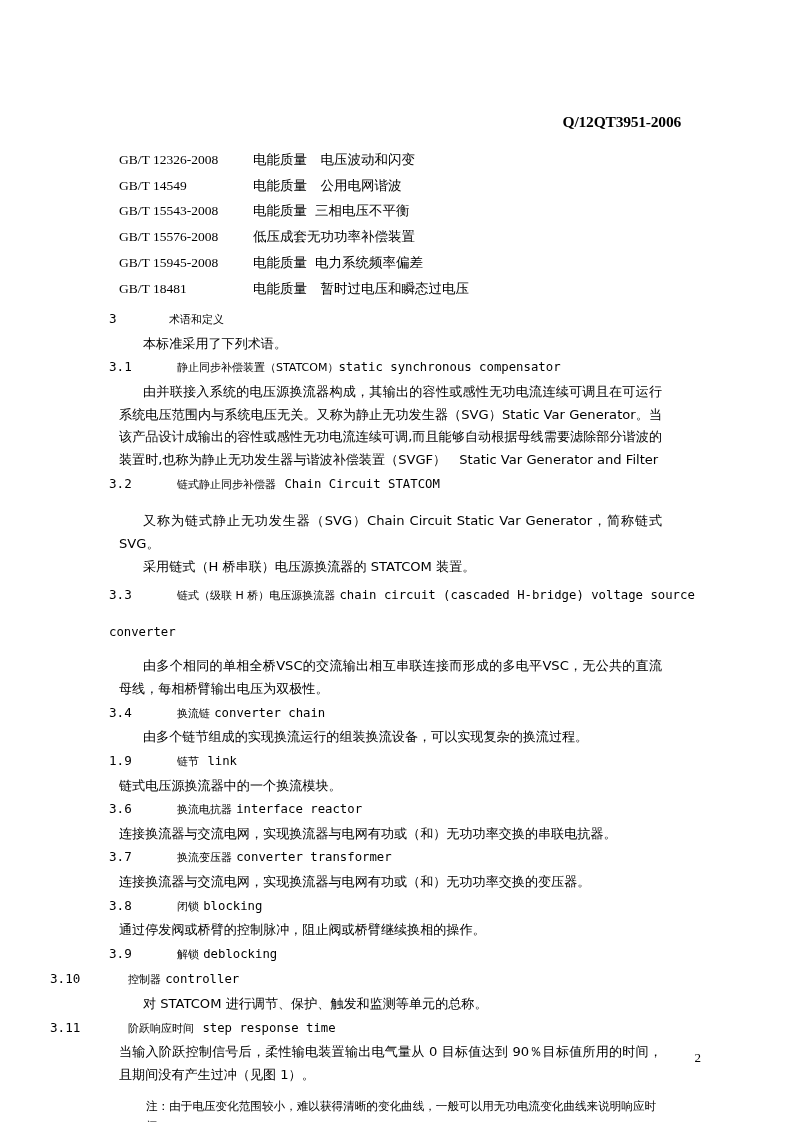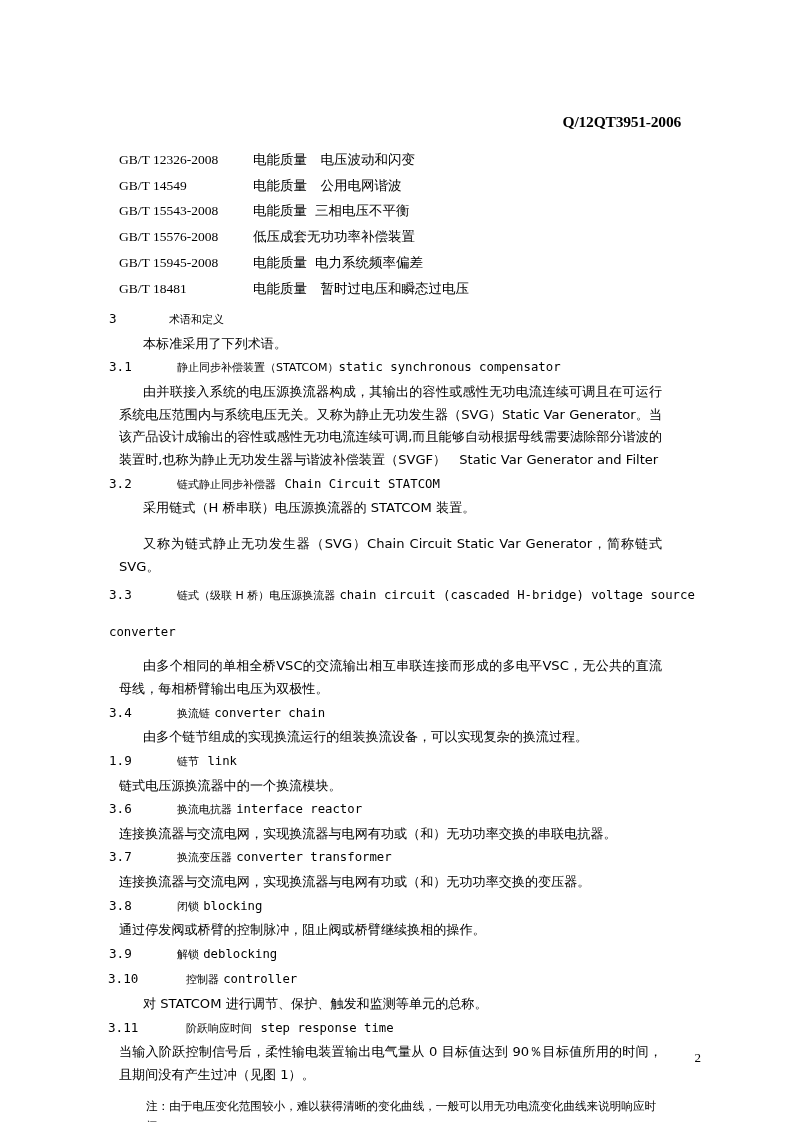--- a/index.html
+++ b/index.html
@@ -73,21 +73,21 @@
     font-size: 13.2px;
     line-height: 24.5px;
   }
   .num {
     display: inline-block;
     font-family: "DejaVu Sans Mono", "Liberation Mono", monospace;
     font-size: 12.6px;
   }
   .num-l1 { width: 42px; margin-left: 108px; }
   .num-l2 { width: 50px; margin-left: 108px; }
-  .num-l2w { width: 60px; margin-left: 107px; }
+  .num-l2w { width: 60px; margin-left: 49px; }
   .term-cn {
     font-family: "DejaVu Sans", "Liberation Sans", sans-serif;
     font-size: 11px;
     margin-left: 18px;
   }
   .term-en {
     font-family: "DejaVu Sans Mono", "Liberation Mono", monospace;
     font-size: 12.3px;
   }
   .term-wrap {
@@ -173,22 +173,22 @@
     <div class="sp-sm"></div>
 
     <p class="clause"><span class="num num-l1">3</span><span class="term-cn">术语和定义</span></p>
 
     <p class="para indent">本标准采用了下列术语。</p>
 
     <p class="clause"><span class="num num-l2">3.1</span><span class="term-cn">静止同步补偿装置（STATCOM）</span><span class="term-en">static synchronous compensator</span></p>
     <p class="para indent">由并联接入系统的电压源换流器构成，其输出的容性或感性无功电流连续可调且在可运行系统电压范围内与系统电压无关。又称为静止无功发生器（SVG）Static Var Generator。当该产品设计成输出的容性或感性无功电流连续可调,而且能够自动根据母线需要滤除部分谐波的装置时,也称为静止无功发生器与谐波补偿装置（SVGF）　Static Var Generator and Filter</p>
 
     <p class="clause"><span class="num num-l2">3.2</span><span class="term-cn">链式静止同步补偿器</span>&nbsp;&nbsp;<span class="term-en">Chain Circuit STATCOM</span></p>
+    <p class="para indent gap">又称为链式静止无功发生器（SVG）Chain Circuit Static Var Generator，简称链式 SVG。</p>
     <p class="para indent">采用链式（H 桥串联）电压源换流器的 STATCOM 装置。</p>
-    <p class="para indent gap">又称为链式静止无功发生器（SVG）Chain Circuit Static Var Generator，简称链式 SVG。</p>
 
     <div class="sp-sm"></div>
 
     <p class="clause"><span class="num num-l2">3.3</span><span class="term-cn">链式（级联 H 桥）电压源换流器</span> <span class="term-en">chain circuit (cascaded H-bridge) voltage source</span></p>
     <p class="term-wrap">converter</p>
     <p class="para indent">由多个相同的单相全桥VSC的交流输出相互串联连接而形成的多电平VSC，无公共的直流母线，每相桥臂输出电压为双极性。</p>
 
     <p class="clause"><span class="num num-l2">3.4</span><span class="term-cn">换流链</span> <span class="term-en">converter chain</span></p>
     <p class="para indent">由多个链节组成的实现换流运行的组装换流设备，可以实现复杂的换流过程。</p>
 

